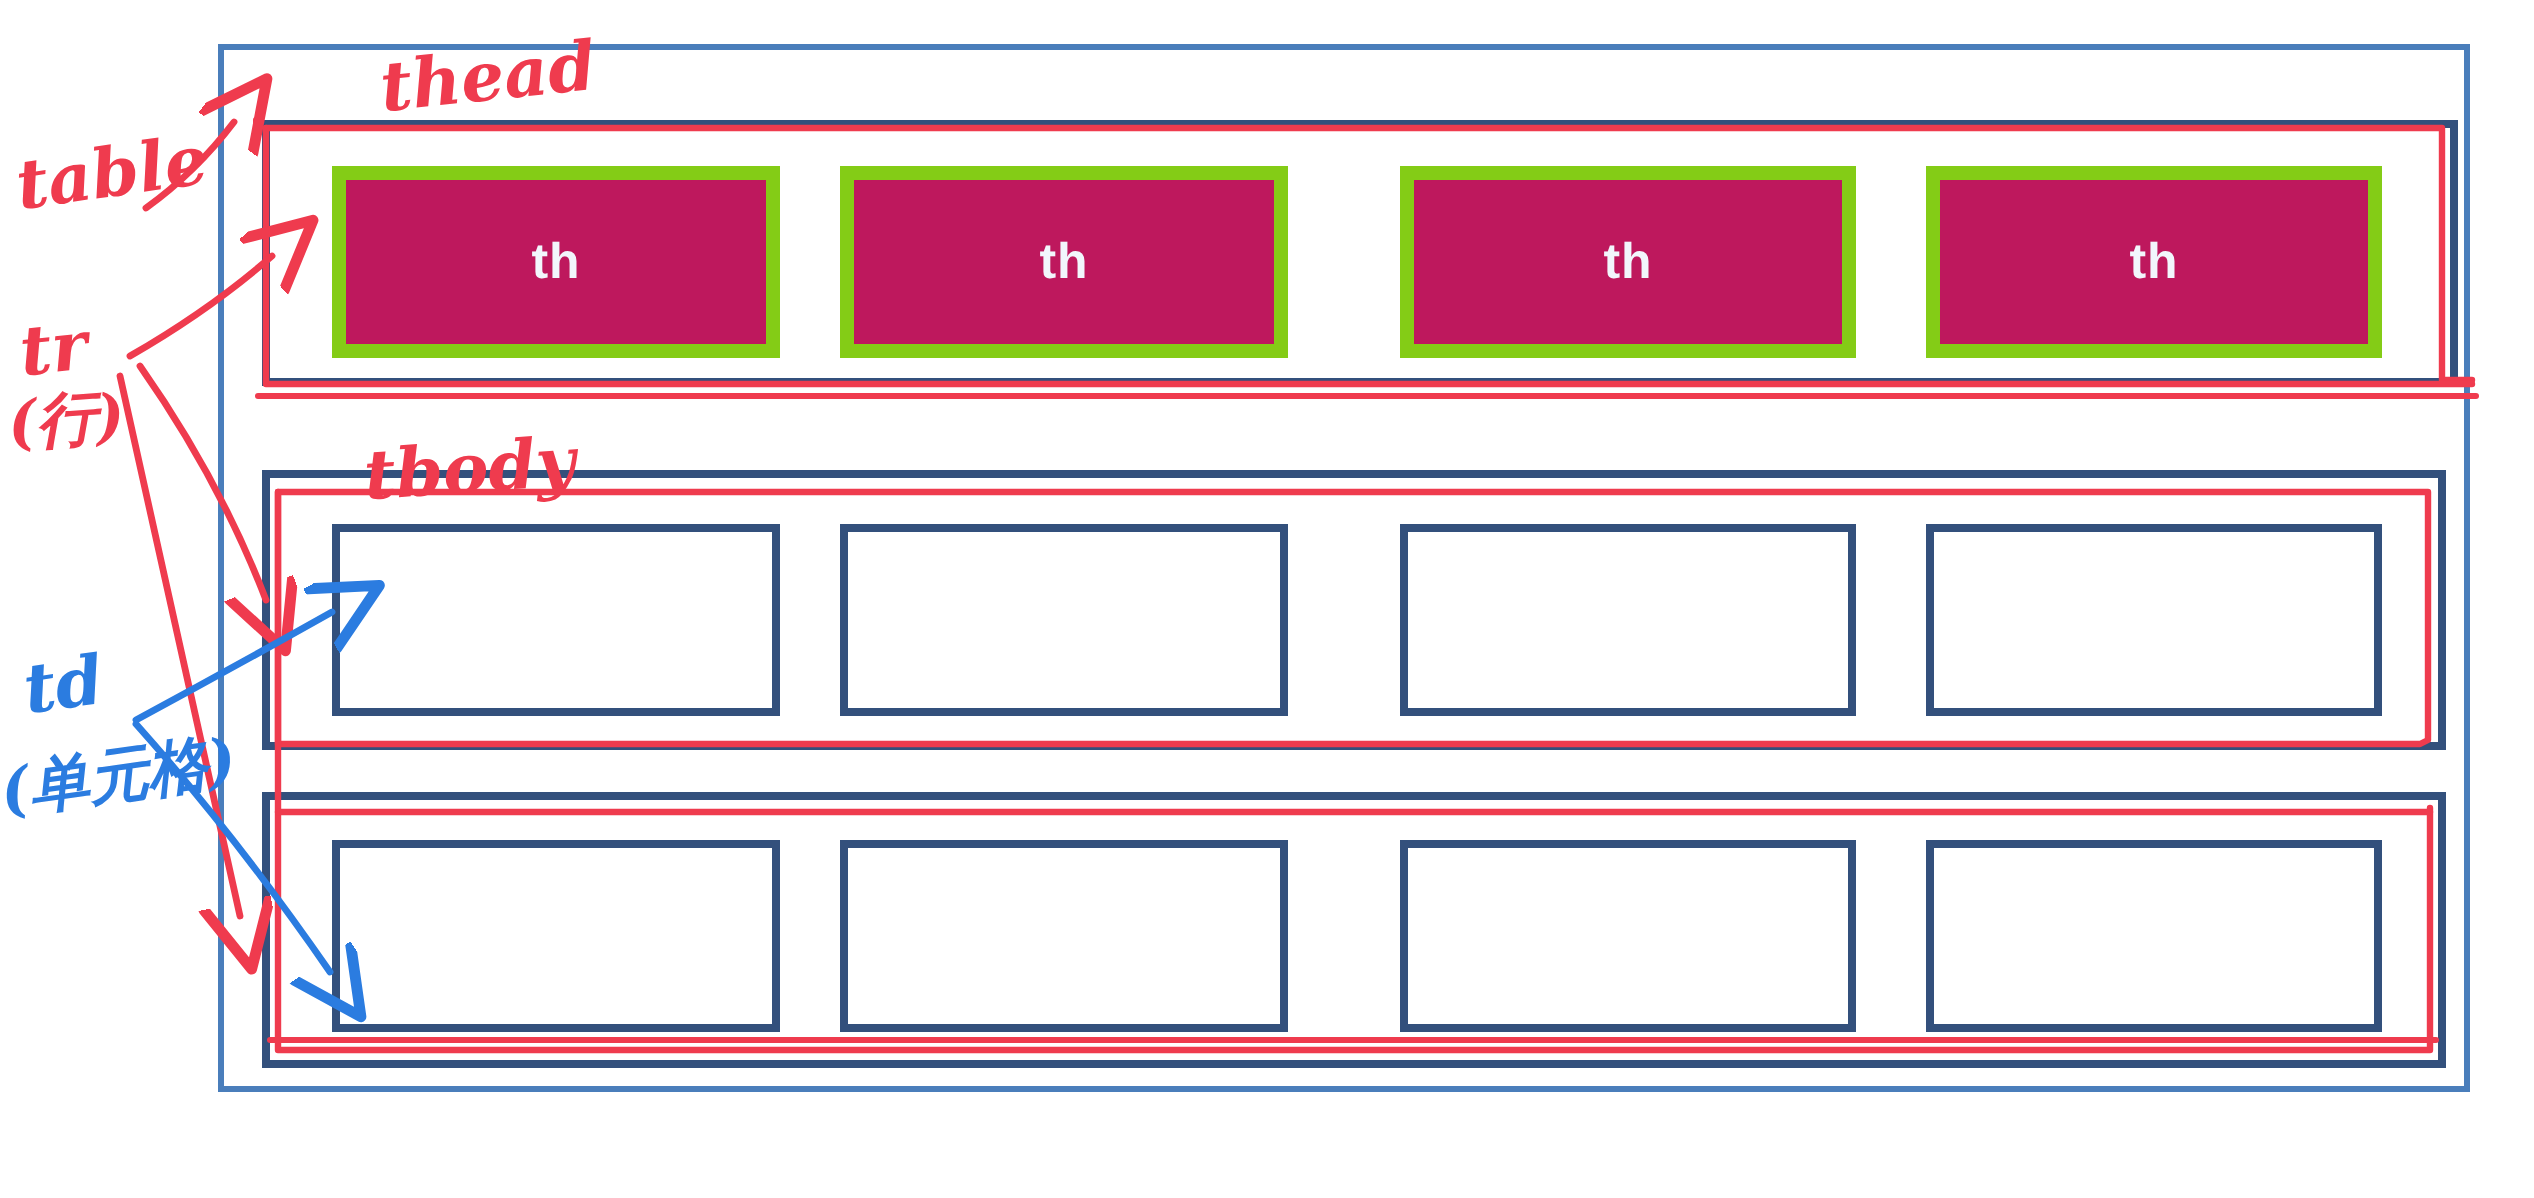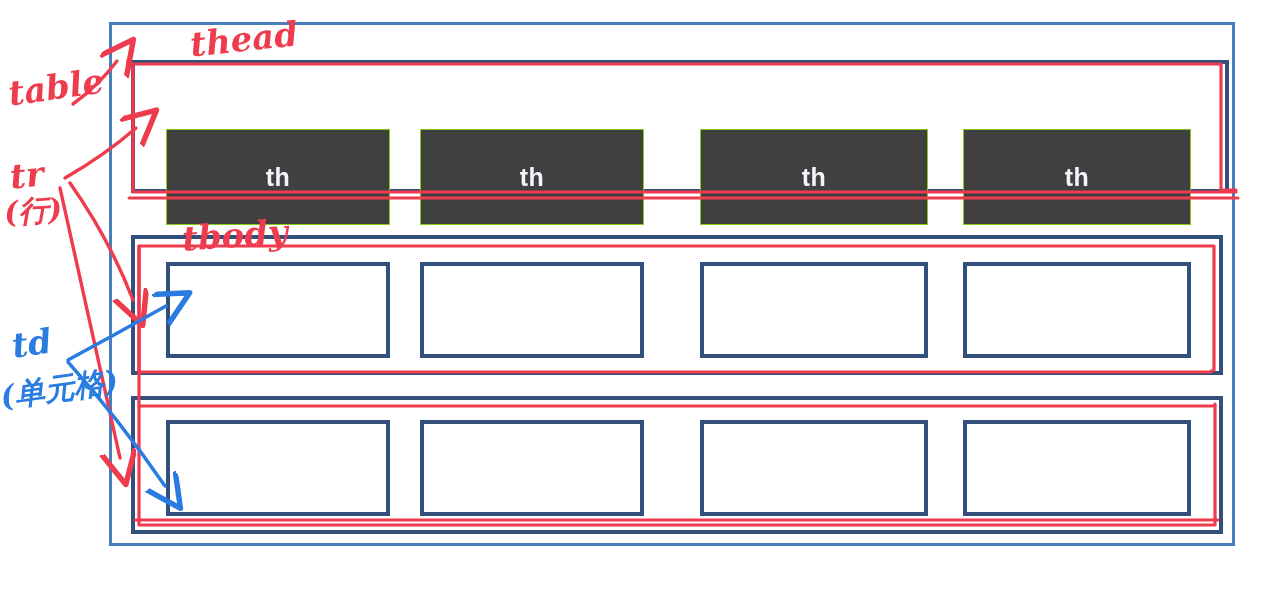--- a/index.html
+++ b/index.html
@@ -46,27 +46,26 @@
 
   
   .cell {
     position: absolute;
     box-sizing: border-box;
     display: flex;
     align-items: center;
     justify-content: center;
   }
   .cell-th {
-    border: 1px solid #84cc16;
-    background: #404040;
+    border: 7px solid #84cc16;
+    background: #be185d;
     color: #f2f6fc;
     font-weight: bold;
     font-size: 25px;
     letter-spacing: 0.5px;
-    margin-top: 46px;
   }
   .cell-td {
     border: 4px solid #33507c;
     background: #ffffff;
   }
   
   .th-1 { left: 166px; top: 83px; width: 224px; height: 96px; }
   .th-2 { left: 420px; top: 83px; width: 224px; height: 96px; }
   .th-3 { left: 700px; top: 83px; width: 228px; height: 96px; }
   .th-4 { left: 963px; top: 83px; width: 228px; height: 96px; }

